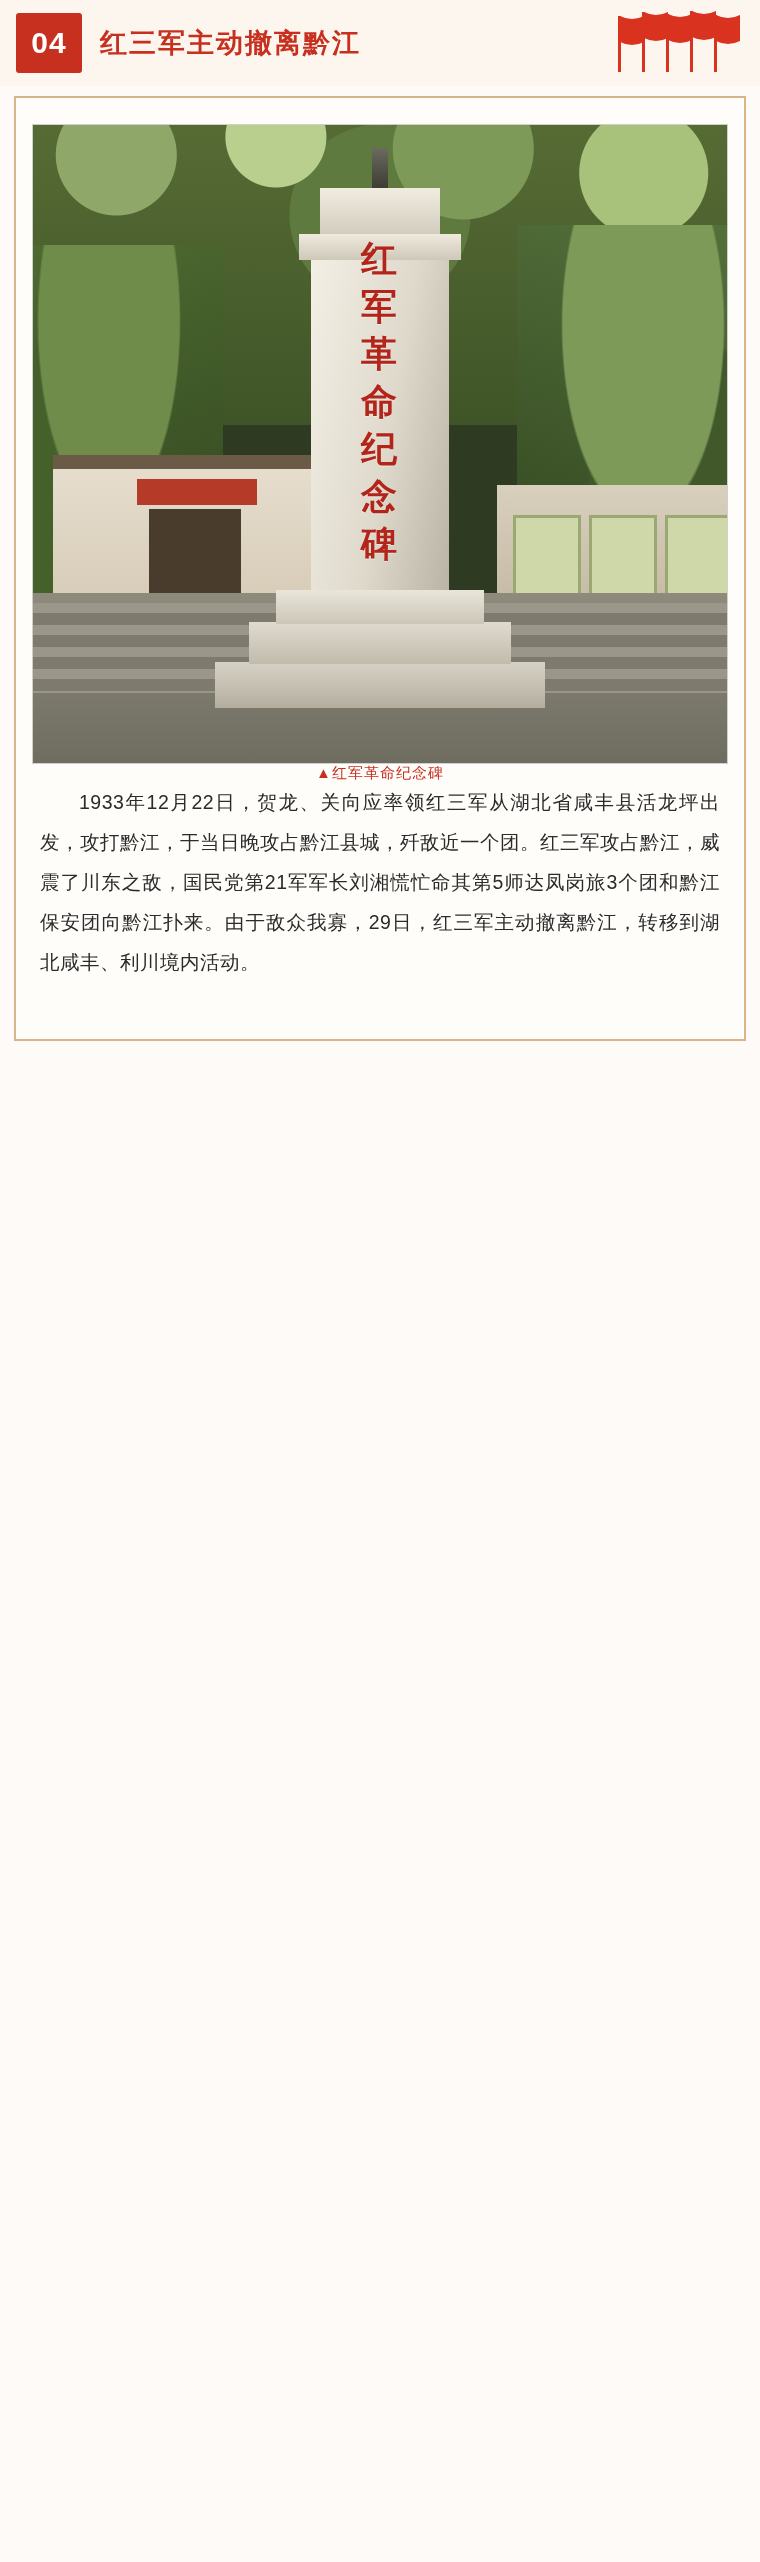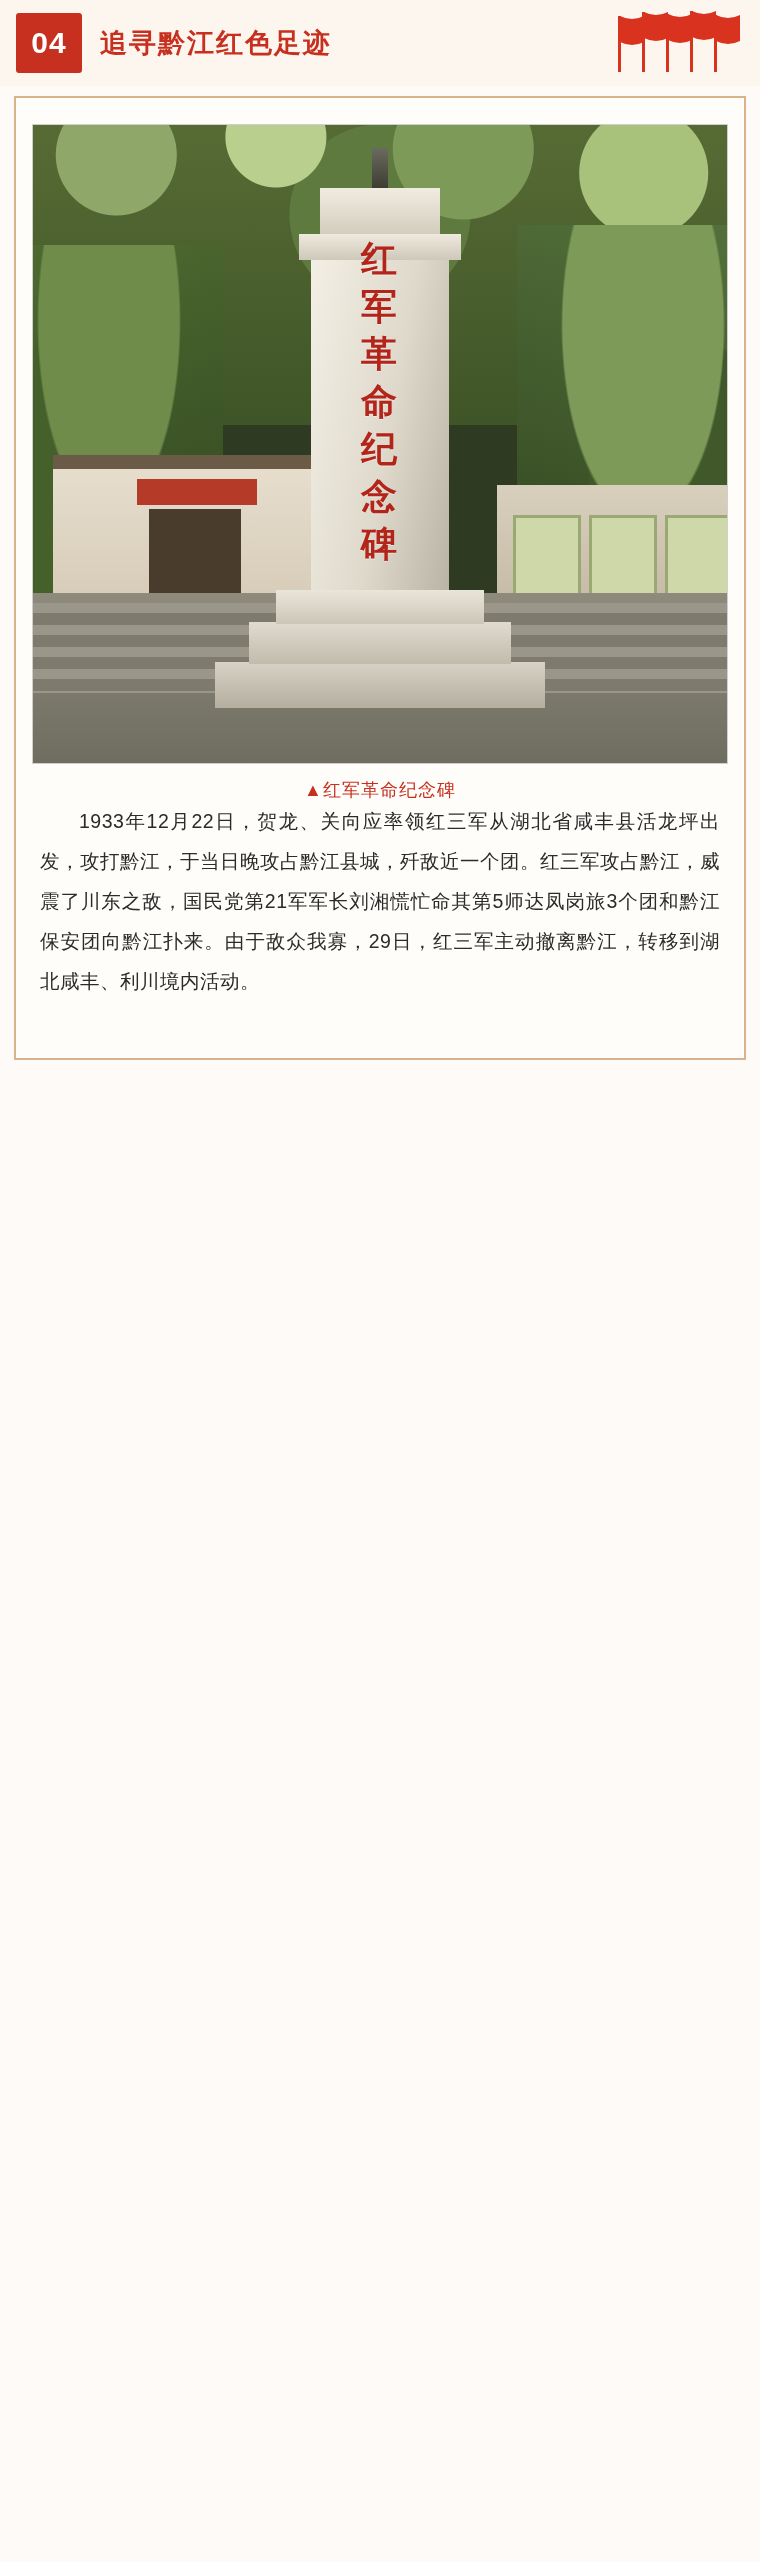--- a/index.html
+++ b/index.html
@@ -201,22 +201,21 @@
     color: #b3241b;
     font-size: 36px;
     font-weight: bold;
     line-height: 1.32;
     letter-spacing: 2px;
     text-shadow: 0 1px 0 rgba(255,255,255,0.35);
   }
   .caption {
     text-align: center;
     color: #c7301f;
-    font-size: 18px;
-    margin-top: 14px;
+    font-size: 15px;
     letter-spacing: 1px;
   }
 
   
   .body-text {
     padding: 0 8px;
   }
   .para {
     color: #2b2b2b;
     font-size: 19.5px;
@@ -228,21 +227,21 @@
   }
 </style>
 </head>
 <body>
 
 <div class="page">
 
   <div class="header">
     <div class="badge">04</div>
     <div class="titles">
-      <div class="title-main">追寻黔江红色足迹</div>
+      <div class="title-main">红三军主动撤离黔江</div>
     </div>
     <div class="flags">
       <svg viewBox="0 0 140 70" width="140" height="70" aria-hidden="true">
         <g fill="#d9321f">
           <path d="M10 8 q12 6 24 0 v26 q-12 6 -24 0 z"></path>
           <rect x="8" y="8" width="3" height="56"></rect>
           <path d="M34 4 q12 6 24 0 v26 q-12 6 -24 0 z"></path>
           <rect x="32" y="4" width="3" height="60"></rect>
           <path d="M58 6 q12 6 24 0 v26 q-12 6 -24 0 z"></path>
           <rect x="56" y="6" width="3" height="58"></rect>

